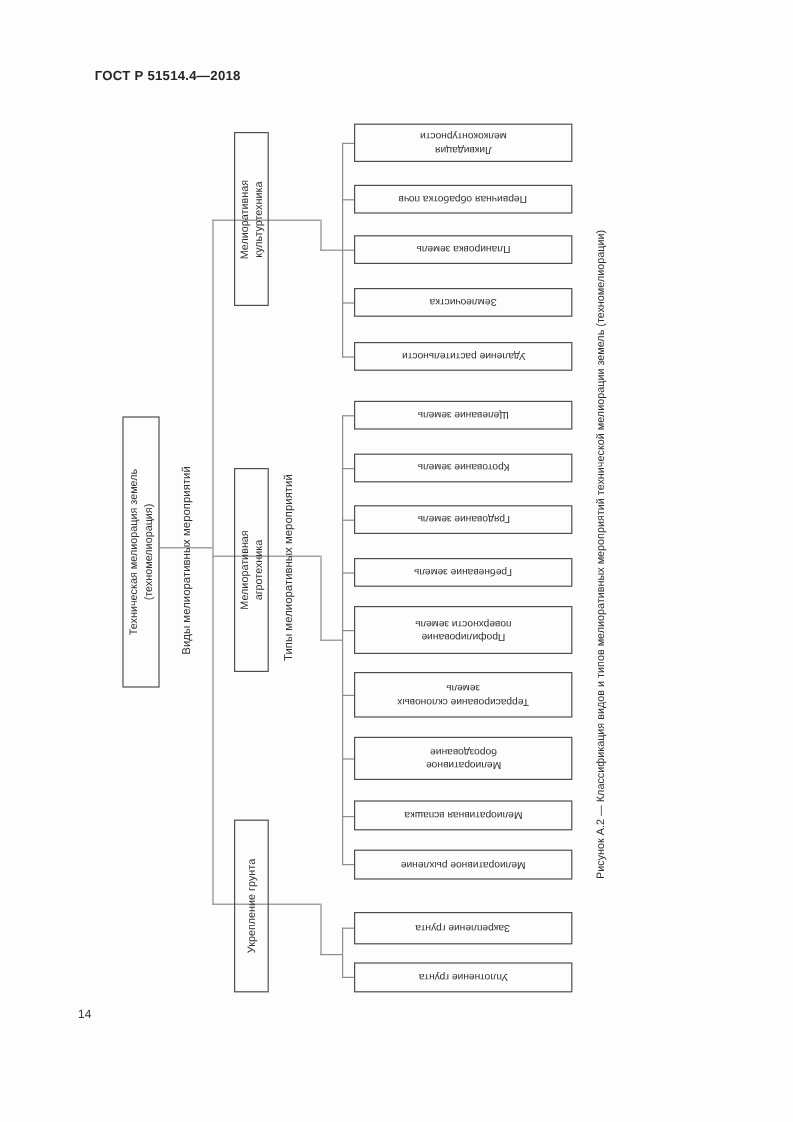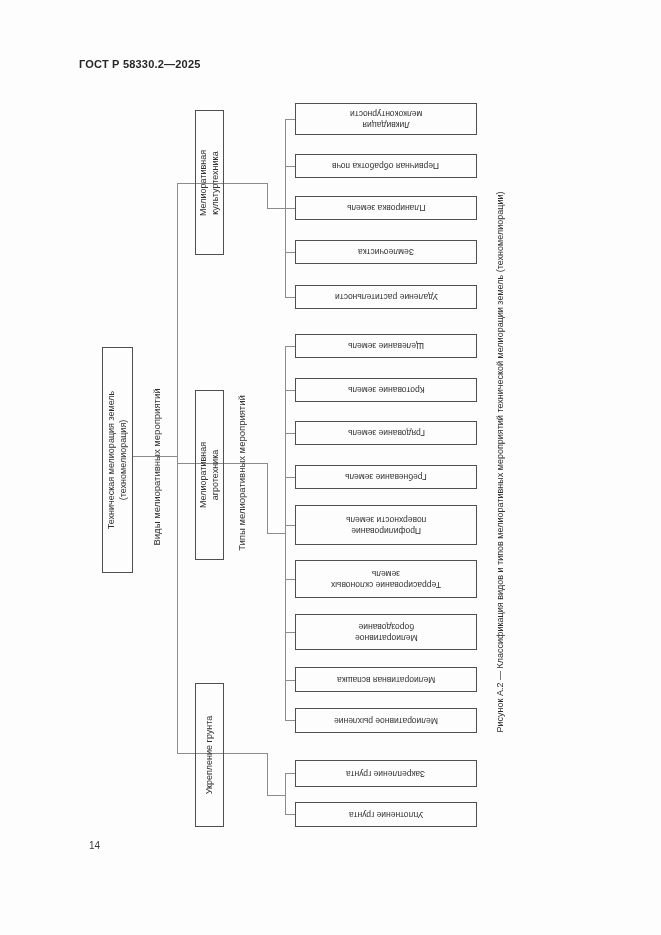--- a/index.html
+++ b/index.html
@@ -2,21 +2,21 @@
 <html><head>
 <meta charset="utf-8">
 <style>
   html,body{margin:0;padding:0;background:#ffffff;}
   .page{
     position:relative;width:661px;height:935px;background:#fdfdfd;
     font-family:"Liberation Sans","DejaVu Sans",sans-serif;color:#303030;
     overflow:hidden;
   }
   .doc-header{position:absolute;left:79px;top:58px;font-size:11px;font-weight:bold;letter-spacing:.2px;color:#262626;}
-  .page-num{position:absolute;left:89px;top:840px;font-size:10px;color:#3a3a3a;}
+  .page-num{position:absolute;left:65px;top:840px;font-size:10px;color:#3a3a3a;}
 
   
   .hline,.vline{position:absolute;background:#8c8c8c;}
   .hline{height:1px;}
   .vline{width:1px;}
 
   
   .box{position:absolute;border:1px solid #4f4f4f;box-sizing:border-box;background:transparent;}
   .leaf{left:295px;width:182px;display:flex;align-items:center;justify-content:center;}
   .r180{transform:rotate(180deg);text-align:center;white-space:pre-line;
@@ -28,21 +28,21 @@
   .vlabel{position:absolute;}
   .branch .vt,.root .vt{font-size:9px;line-height:1.3;}
   .axis .vt{font-size:9.5px;white-space:nowrap;}
   .caption .vt{font-size:9px;white-space:nowrap;color:#2c2c2c;}
 </style>
 </head>
 <body>
 
 <div class="page">
 
-  <div class="doc-header">ГОСТ Р 58330.2—2025</div>
+  <div class="doc-header">ГОСТ Р 51514.4—2018</div>
 
   <div class="hline" style="left:133px;top:456px;width:44px;"></div>
 
   <div class="vline" style="left:177px;top:183px;height:571px;"></div>
 
   <div class="hline" style="left:177px;top:183px;width:90px;"></div>
   <div class="hline" style="left:177px;top:463px;width:90px;"></div>
   <div class="hline" style="left:177px;top:753px;width:90px;"></div>
 
   <div class="vline" style="left:267px;top:183px;height:26px;"></div>

